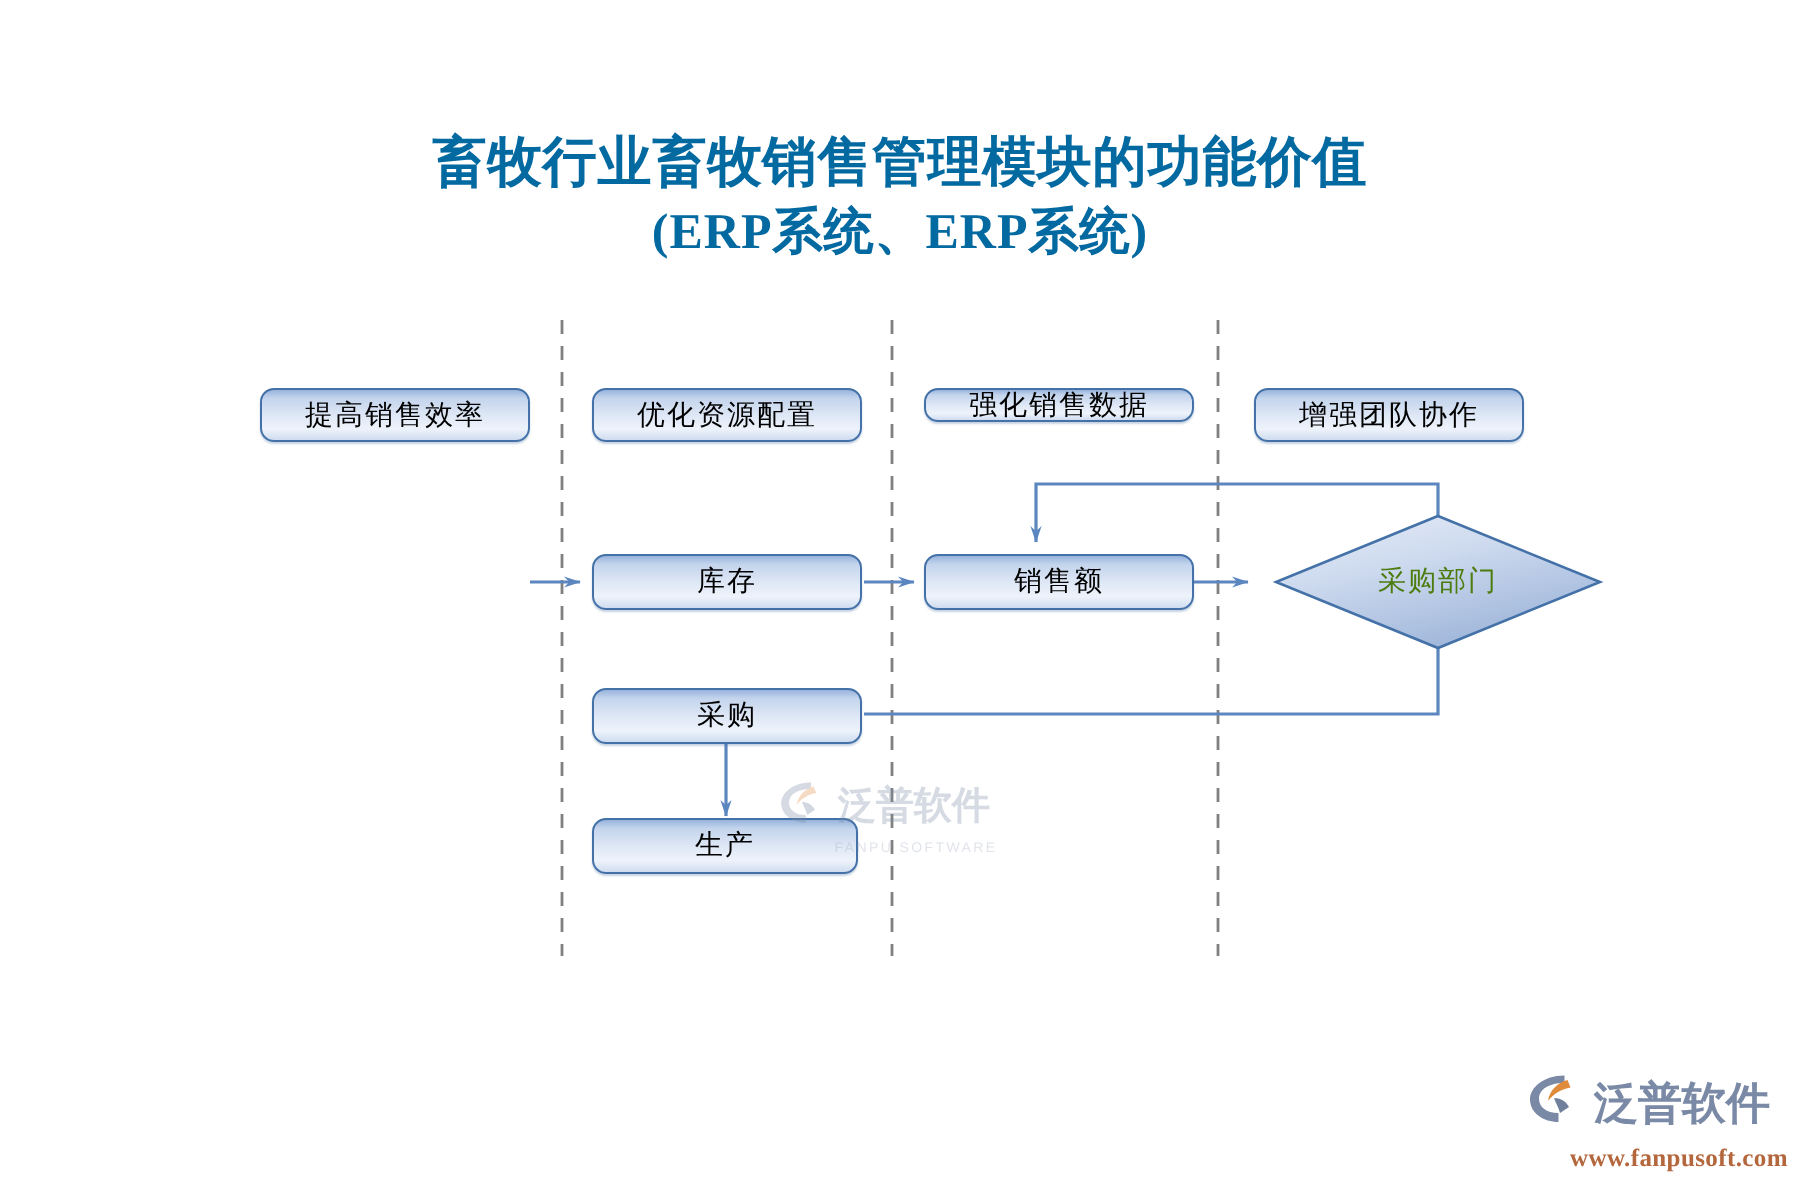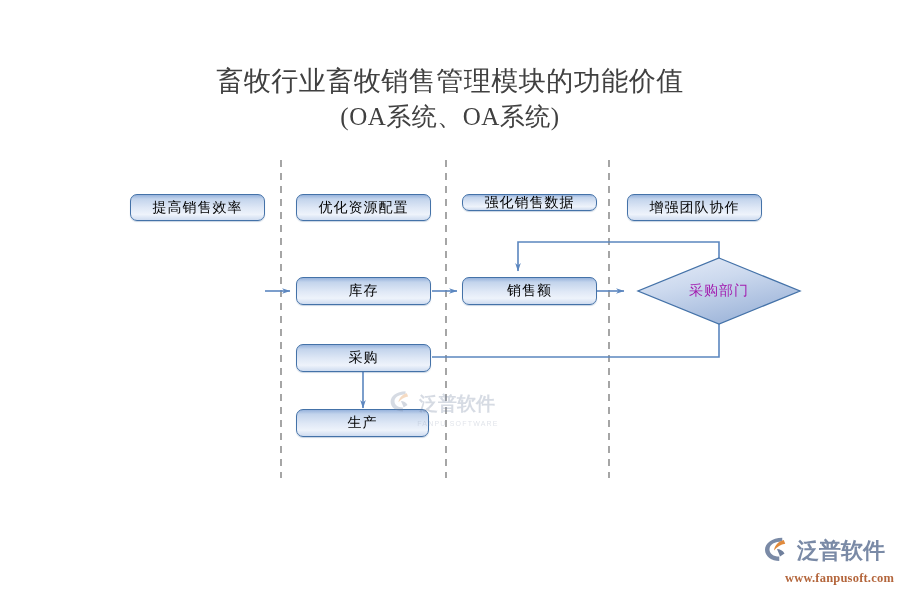--- a/index.html
+++ b/index.html
@@ -23,22 +23,22 @@
   }
 
   
   .title-block {
     position: absolute;
     left: 0;
     top: 64px;
     width: 900px;
     text-align: center;
     font-family: "Liberation Serif", "DejaVu Serif", serif;
-    font-weight: normal;
-    color: #404040;
+    font-weight: bold;
+    color: #0369a1;
     line-height: 1.32;
   }
   .title-line1 {
     font-size: 27px;
     letter-spacing: 0.5px;
   }
   .title-line2 {
     font-size: 25px;
     letter-spacing: 0.5px;
   }
@@ -70,21 +70,21 @@
     position: absolute;
   }
   .diamond-label {
     position: absolute;
     left: 0; top: 0;
     width: 100%;
     height: 100%;
     display: flex;
     align-items: center;
     justify-content: center;
-    color: #a21caf;
+    color: #4d7c0f;
     font-size: 14px;
     letter-spacing: 1px;
     white-space: nowrap;
     pointer-events: none;
   }
 
   
   .watermark {
     position: absolute;
     left: 388px;
@@ -142,21 +142,21 @@
     text-align: center;
   }
 </style>
 </head>
 <body>
 
 <div id="canvas">
 
   <div class="title-block">
     <div class="title-line1">畜牧行业畜牧销售管理模块的功能价值</div>
-    <div class="title-line2">(OA系统、OA系统)</div>
+    <div class="title-line2">(ERP系统、ERP系统)</div>
   </div>
 
   <svg id="wires" width="900" height="600" style="position:absolute;left:0;top:0;">
     <defs>
       <marker id="ah" markerWidth="9" markerHeight="9" refX="8" refY="3.2" orient="auto" markerUnits="userSpaceOnUse">
         <path d="M0,0.4 L8.4,3.2 L0,6.0 L2.6,3.2 Z" fill="#5b86bf"></path>
       </marker>
       <linearGradient id="dgrad" x1="0" y1="0" x2="0.55" y2="1">
         <stop offset="0%" stop-color="#e8eef9"></stop>
         <stop offset="45%" stop-color="#ccd9ee"></stop>

